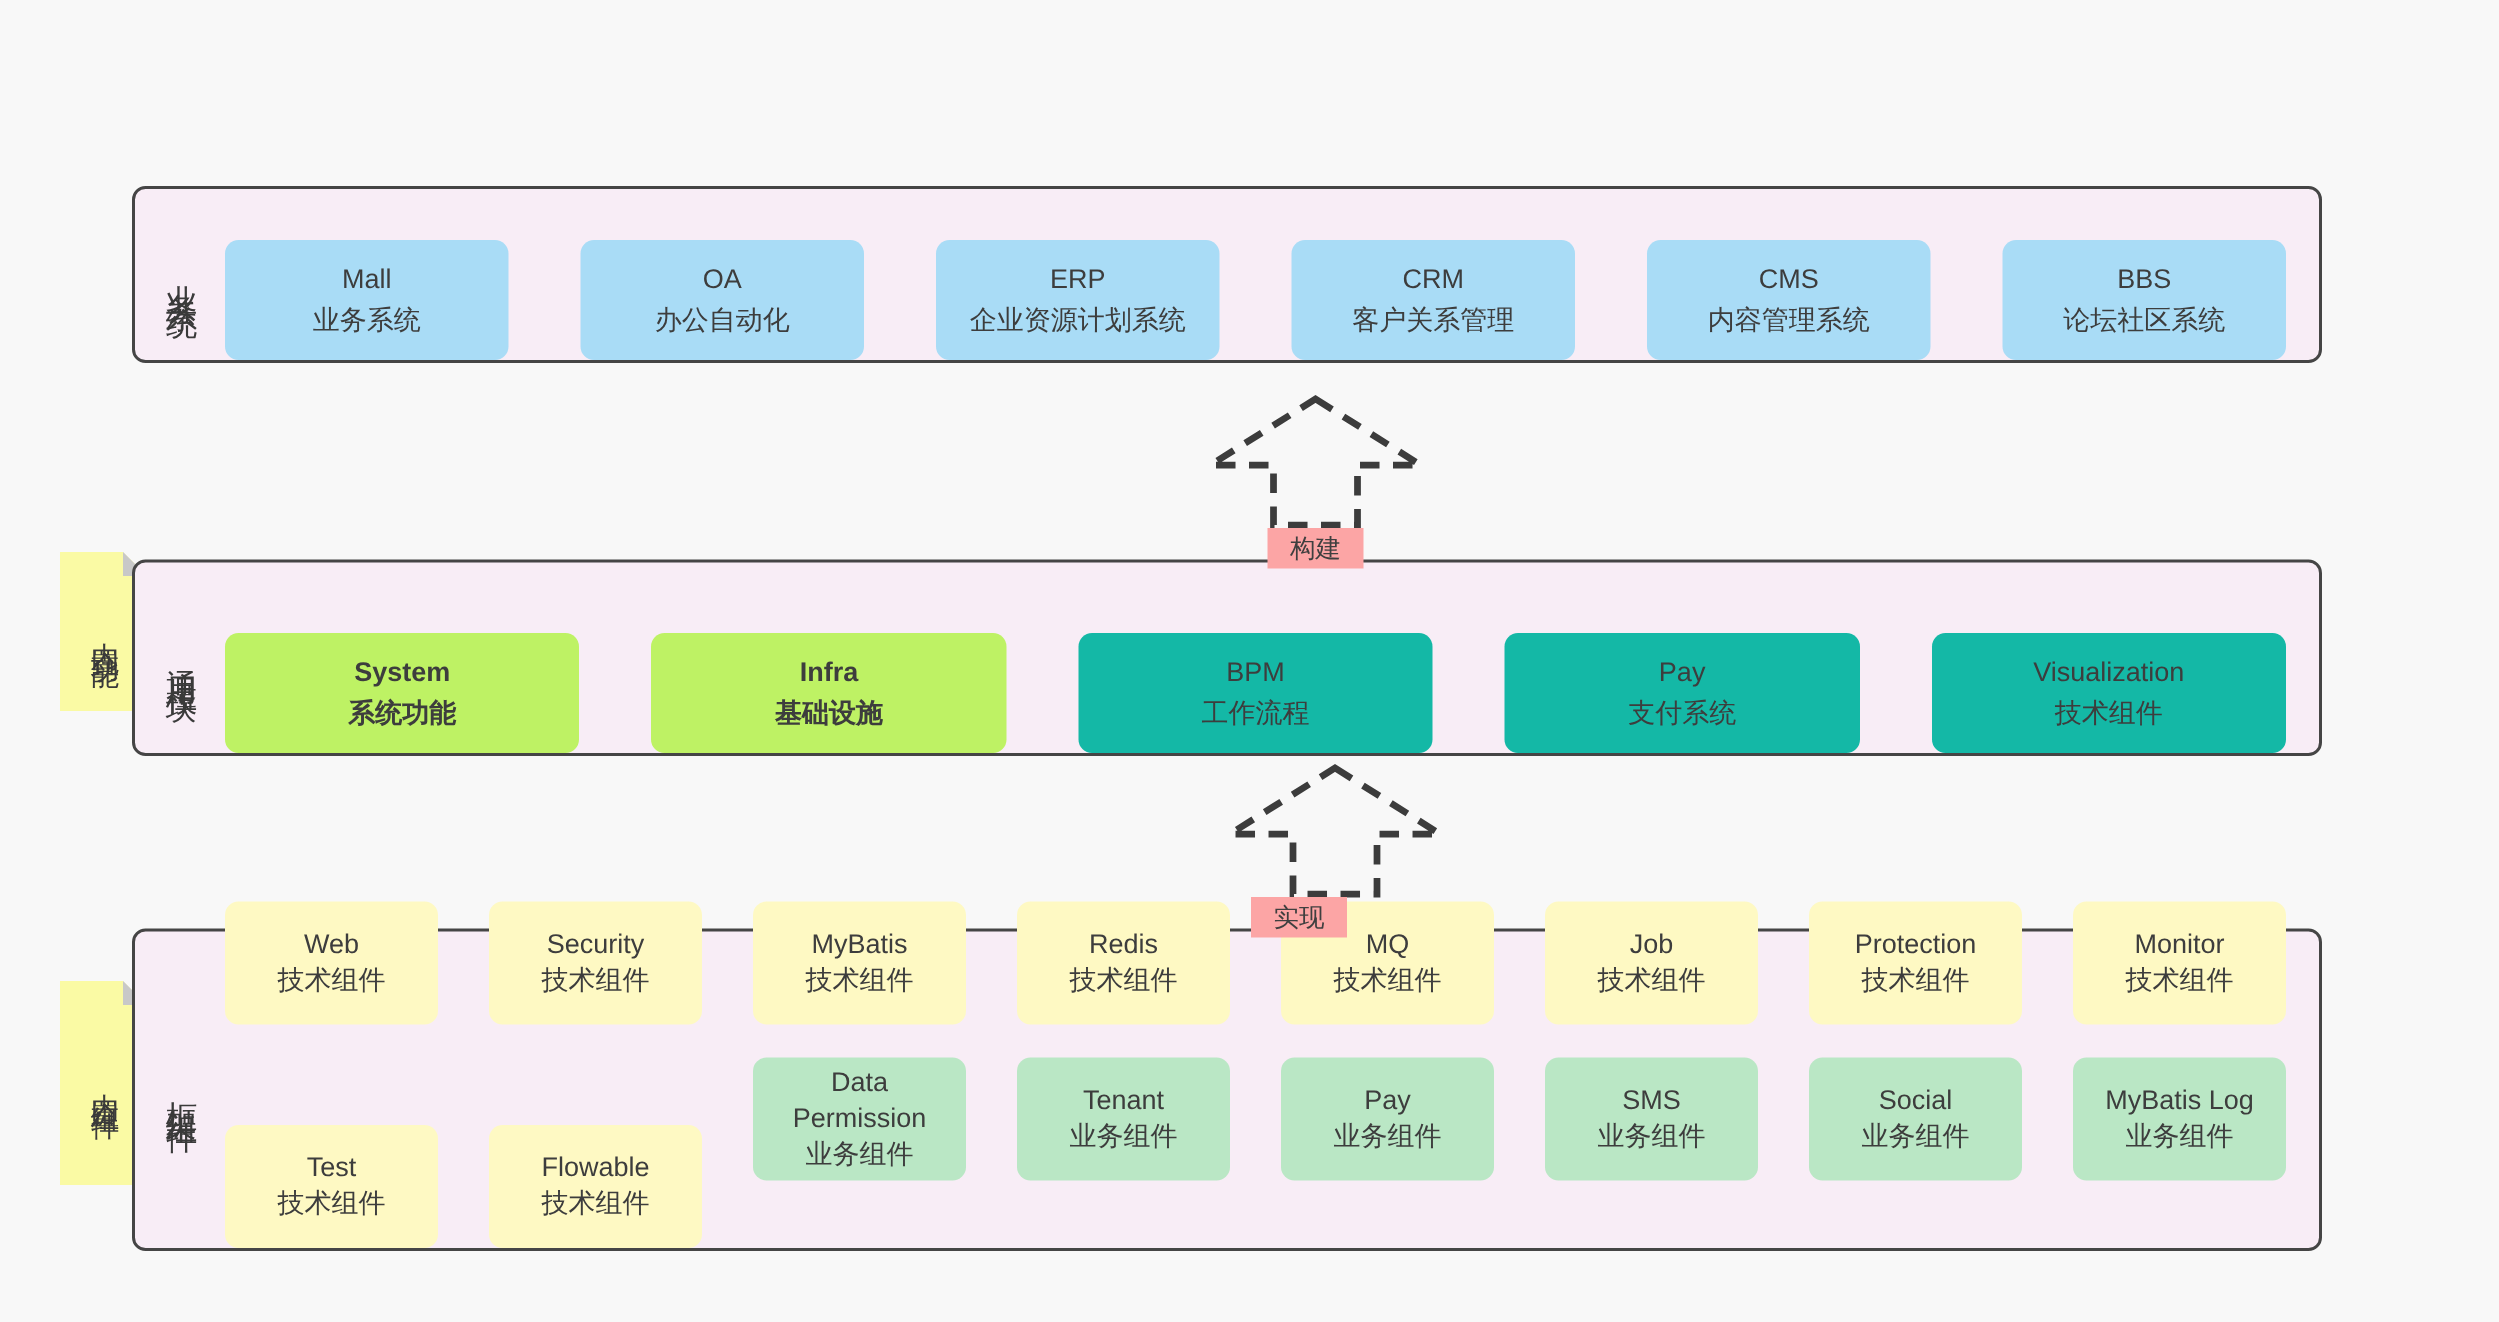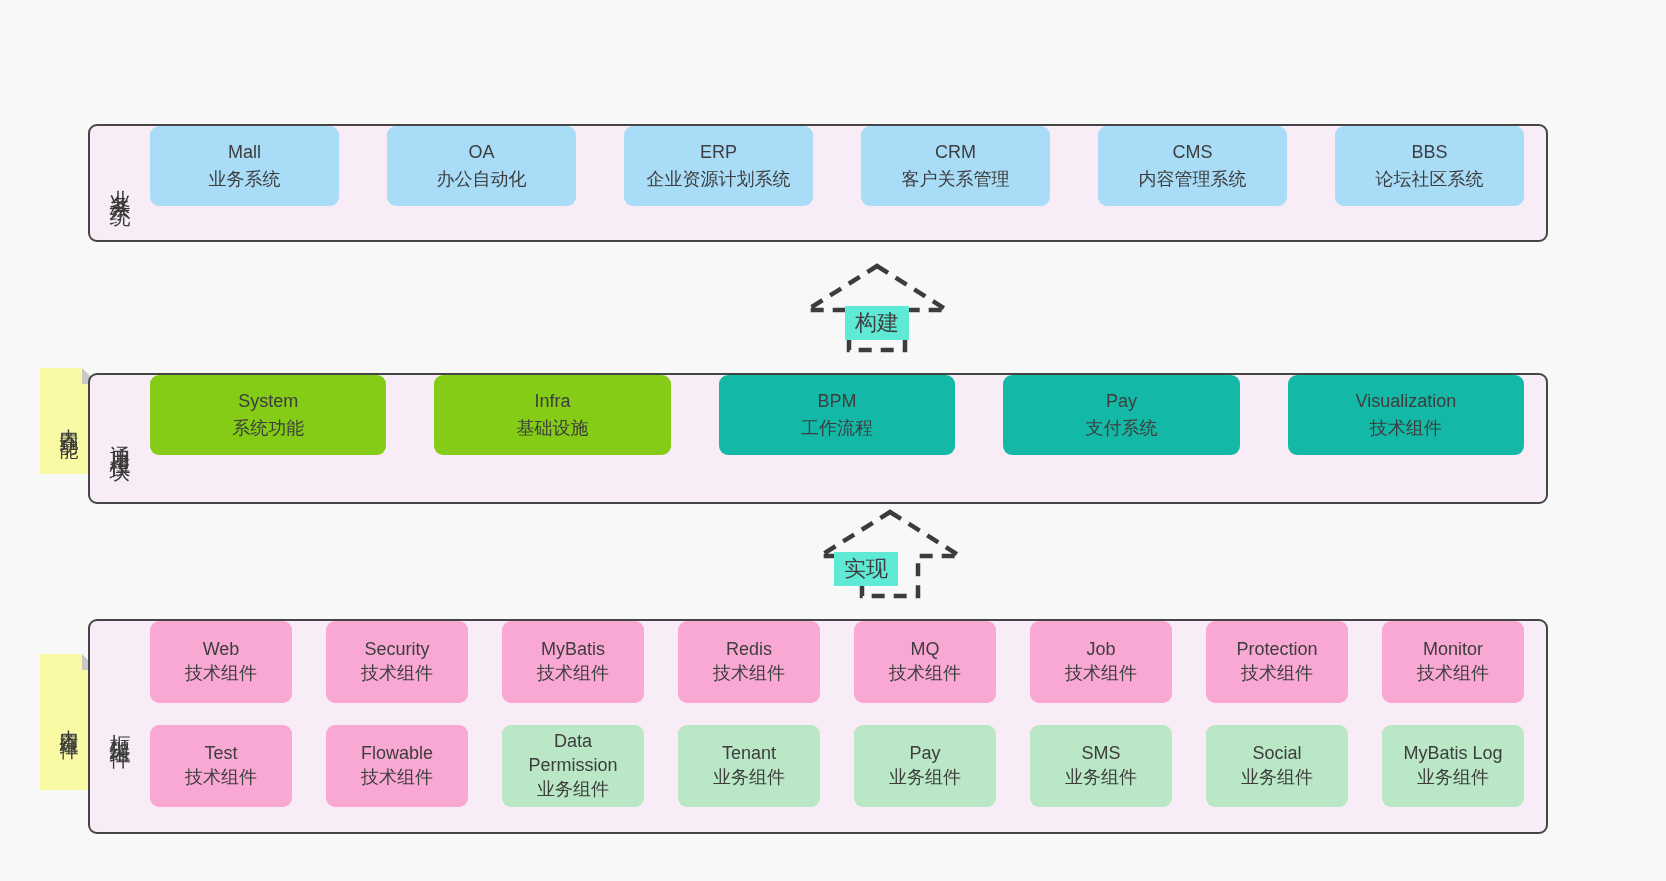--- a/index.html
+++ b/index.html
@@ -7,21 +7,21 @@
   body {
     position:relative; overflow:hidden;
     background:#f8f8f8;
     font-family:"Liberation Sans","DejaVu Sans",sans-serif;
     color:#3d3d3d;
   }
   .layer {
     position:absolute; left:88px; width:1460px;
     background:#f8edf6;
     border:2px solid #454545; border-radius:9px;
-    display:flex; align-items:flex-start;
+    display:flex; align-items:flex-end;
     z-index:2;
   }
   .layer-business  { top:124px; height:118px; }
   .layer-modules   { top:373px; height:131px; }
   .layer-framework { top:619px; height:215px; }
   .label-col {
     flex:0 0 60px; align-self:stretch;
     display:flex; align-items:center; justify-content:center;
   }
   .vlabel {
@@ -31,23 +31,23 @@
   .boxes { flex:1; display:flex; gap:48px; padding-right:22px; }
   .box {
     flex:1; height:80px; border-radius:9px;
     display:flex; flex-direction:column; justify-content:center; align-items:center;
     text-align:center; font-size:18px; line-height:1.5; padding:0 10px;
   }
   .rows { flex:1; display:flex; flex-direction:column; gap:22px; padding-right:22px; }
   .rows .boxes { gap:34px; padding-right:0; }
   .rows .box { height:82px; line-height:1.32; }
   .blue       { background:#a9dcf6; }
-  .red        { background:#84cc16; }
+  .red        { background:#bef264;font-weight:bold; }
   .pink       { background:#14b8a6; }
-  .green      { background:#f9a8d4; }
+  .green      { background:#fef9c3;margin-top:45px; }
   .lightgreen { background:#bae7c5; }
   .note {
     position:absolute; left:40px; width:58px;
     background:#fafaa4; z-index:1;
     display:flex; align-items:center; justify-content:center;
   }
   .note-modules   { top:368px; height:106px; }
   .note-framework { top:654px; height:136px; }
   .note::before {
     content:""; position:absolute; top:0; right:0; width:0; height:0;
@@ -63,21 +63,21 @@
   }
   .arrow { position:absolute; width:160px; height:92px; z-index:1; }
   .arrow-build     { left:797px; top:262px; }
   .arrow-implement { left:810px; top:508px; }
   .arrow path {
     fill:#f8f8f8; stroke:#3c3c3c; stroke-width:4.5;
     stroke-dasharray:13 9; stroke-linejoin:miter;
   }
   .arrow-label {
     position:absolute; z-index:3; width:64px; text-align:center;
-    background:#5eead4; font-size:22px; color:#3f3f3f; padding:2px 0;
+    background:#fca5a5; font-size:17px; color:#3f3f3f; padding:2px 0;margin-top:46px;
   }
   .arrow-label-build     { left:845px; top:306px; }
   .arrow-label-implement { left:834px; top:552px; }
 </style>
 </head>
 <body>
 
 <div class="layer layer-business">
   <div class="label-col">
     <div class="vlabel">业务系统</div>

